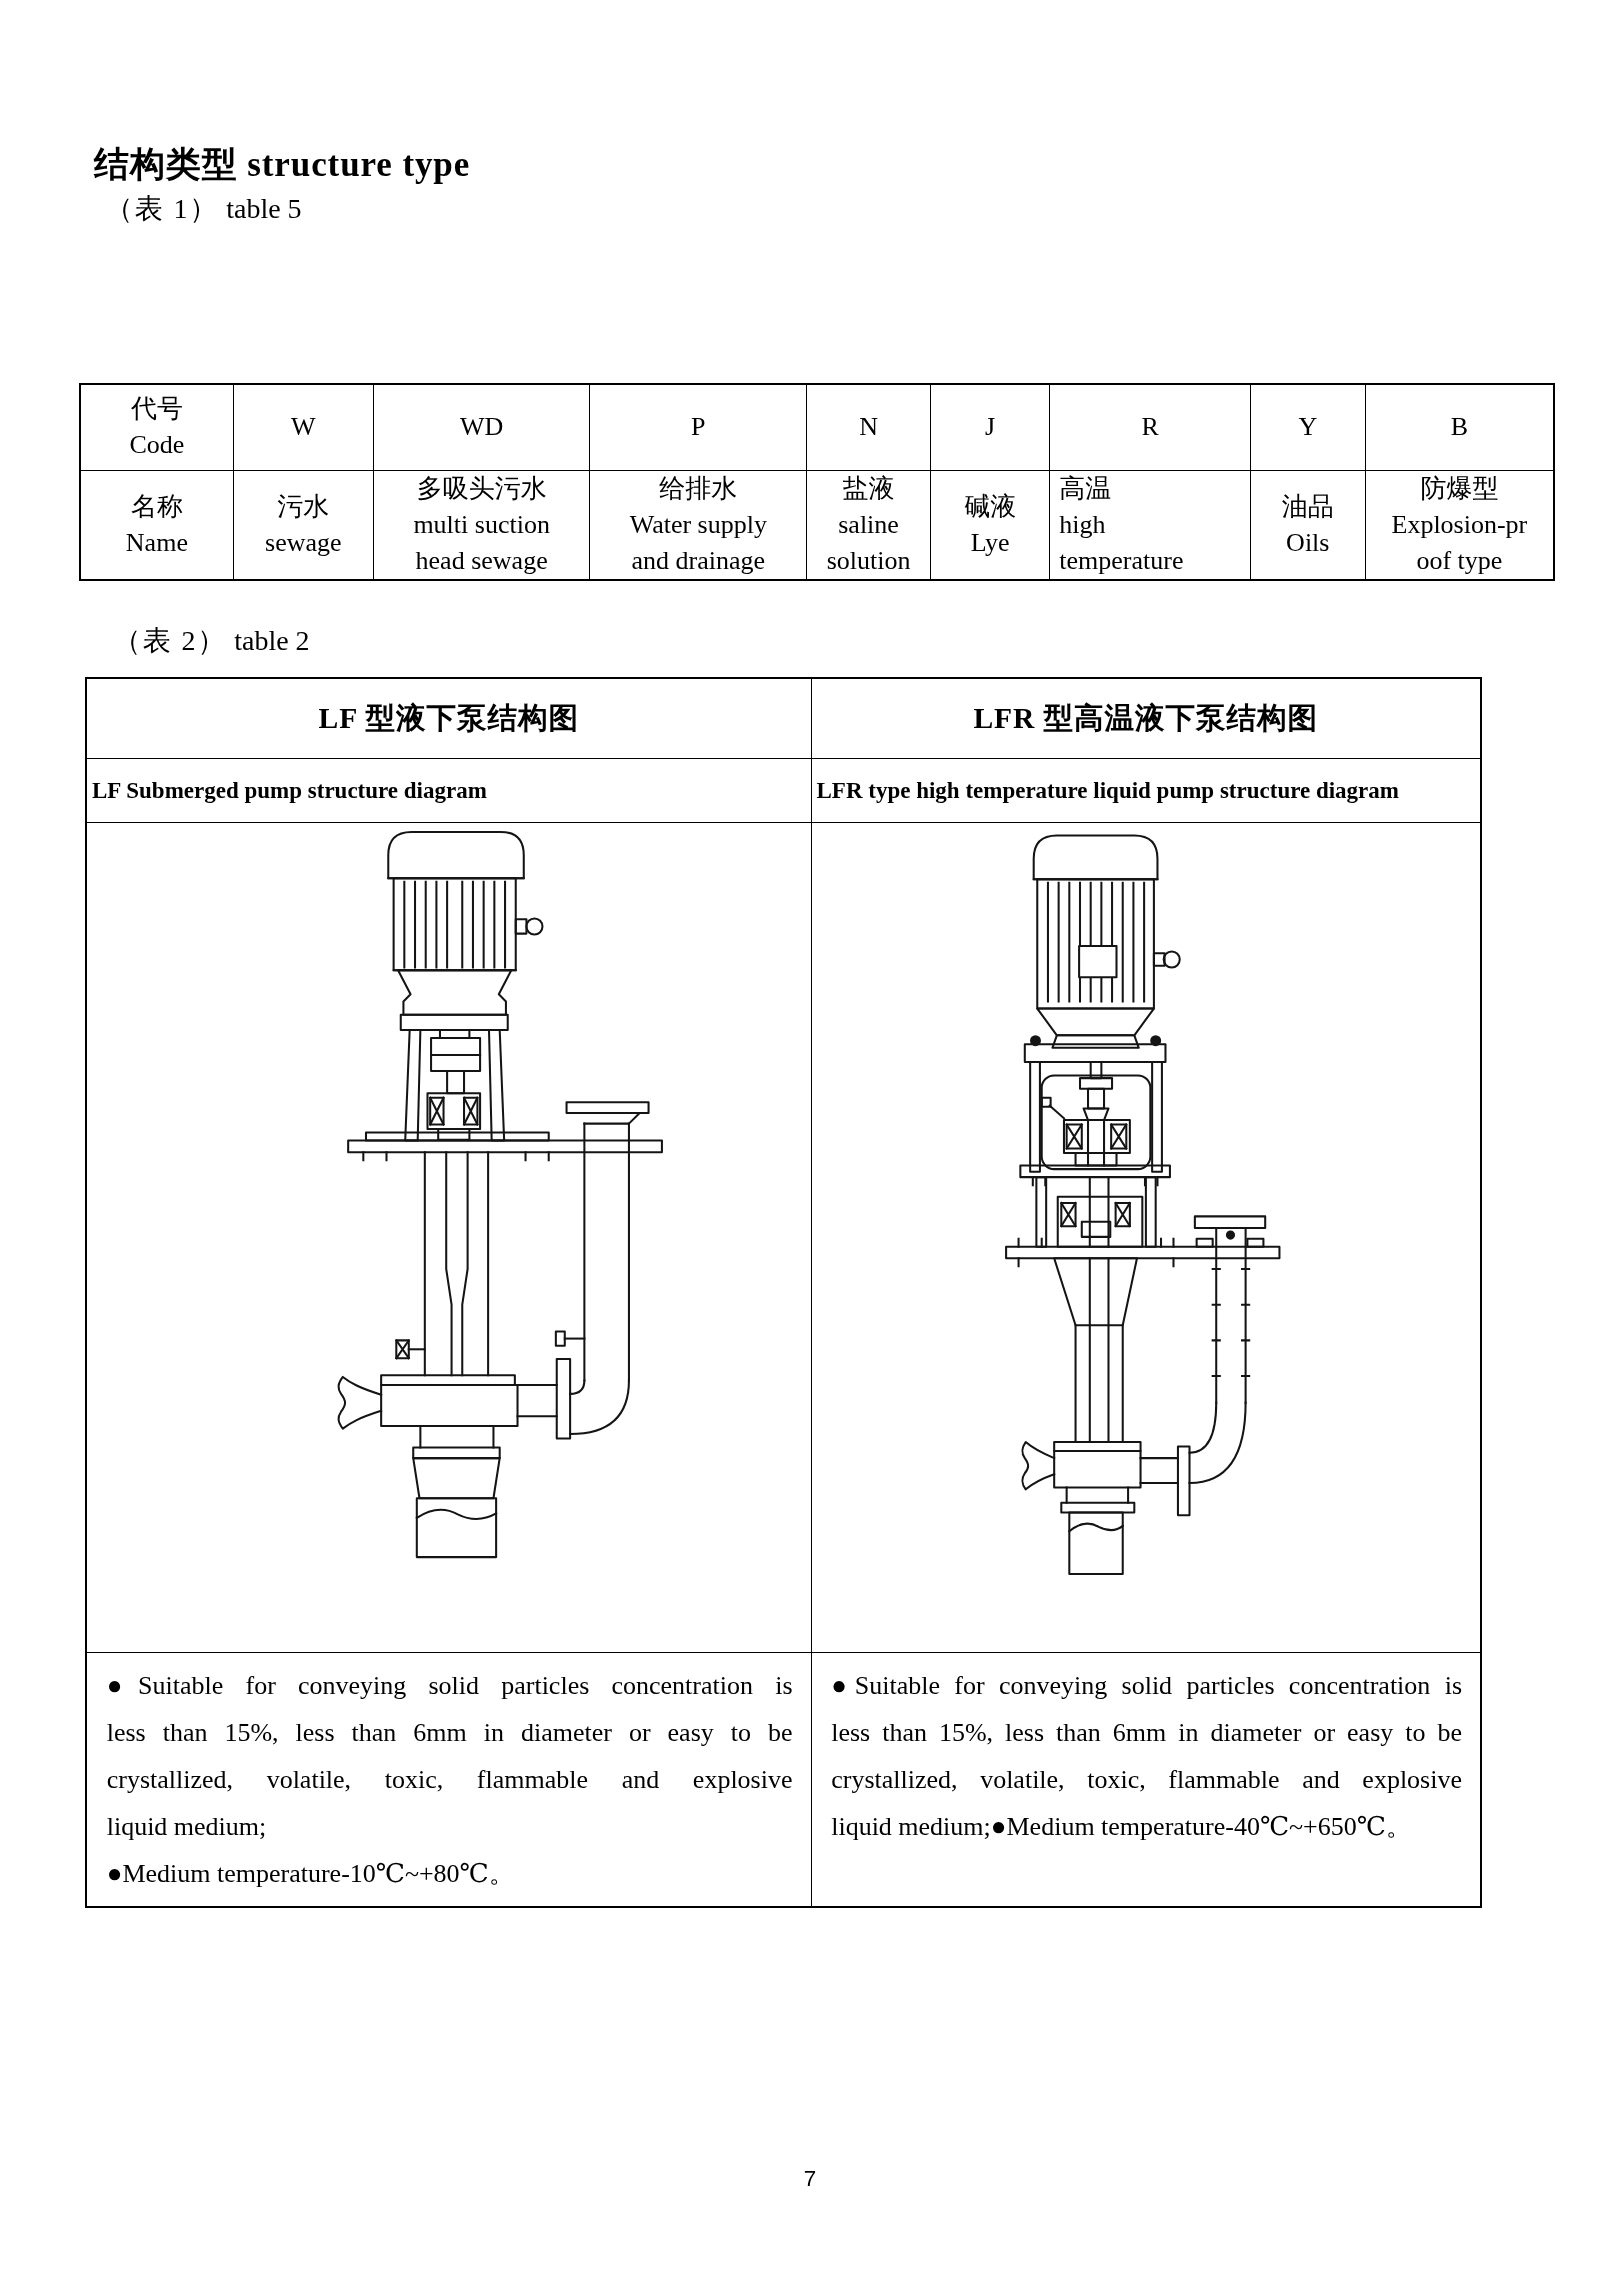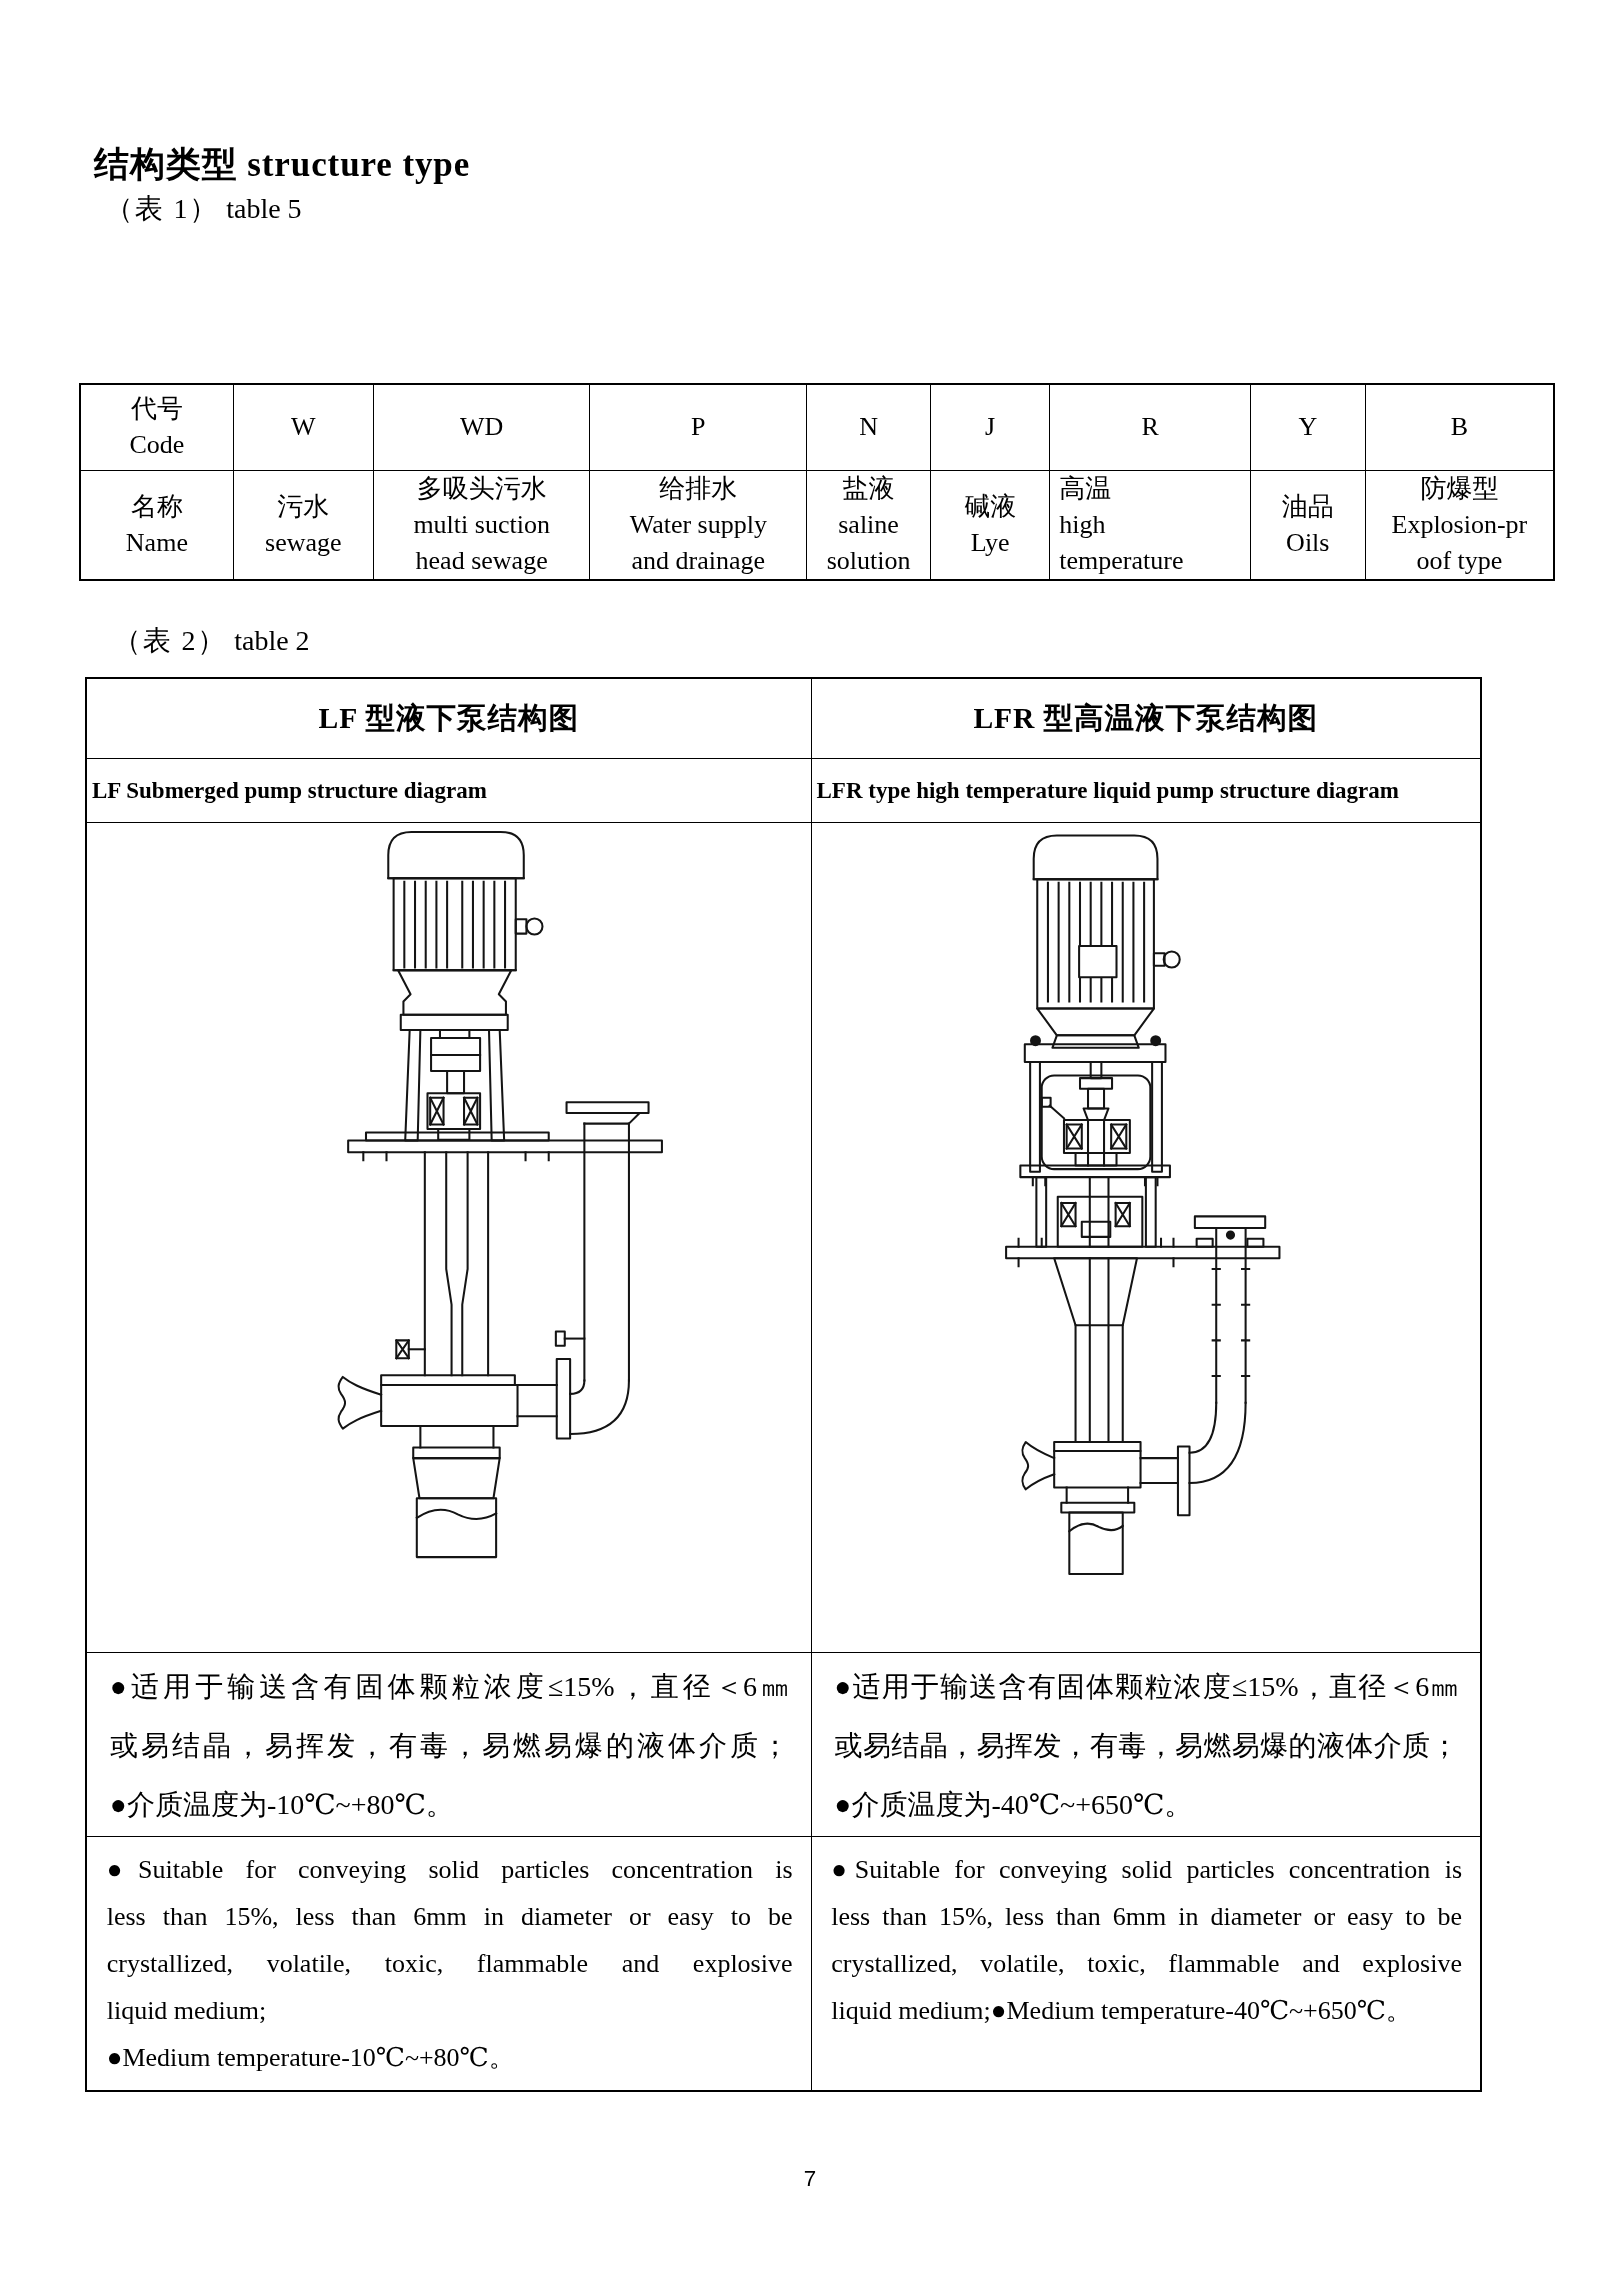--- a/index.html
+++ b/index.html
@@ -269,32 +269,20 @@
               <rect x="280" y="762" width="82" height="11"></rect>
             </g>
             <g>
               <rect x="289" y="773" width="60" height="69"></rect>
               <path d="M289 794 Q306 780 322 789 Q338 797 349 788"></path>
             </g>
           </g>
         </svg>
       </td>
     </tr>
-    <tr class="r-zh">
-      <td>
-        <span class="line j">●适用于输送含有固体颗粒浓度≤15%，直径＜6㎜</span>
-        <span class="line j">或易结晶，易挥发，有毒，易燃易爆的液体介质；</span>
-        <span class="line">●介质温度为-10℃~+80℃。</span>
-      </td>
-      <td>
-        <span class="line j">●适用于输送含有固体颗粒浓度≤15%，直径＜6㎜</span>
-        <span class="line j">或易结晶，易挥发，有毒，易燃易爆的液体介质；</span>
-        <span class="line">●介质温度为-40℃~+650℃。</span>
-      </td>
-    </tr>
     <tr class="r-en">
       <td>
         <span class="line j">●Suitable for conveying solid particles concentration is</span>
         <span class="line j">less than 15%, less than 6mm in diameter or easy to be</span>
         <span class="line j">crystallized, volatile, toxic, flammable and explosive</span>
         <span class="line">liquid medium;</span>
         <span class="line">●Medium temperature-10℃~+80℃。</span>
       </td>
       <td>
         <span class="line j">●Suitable for conveying solid particles concentration is</span>

